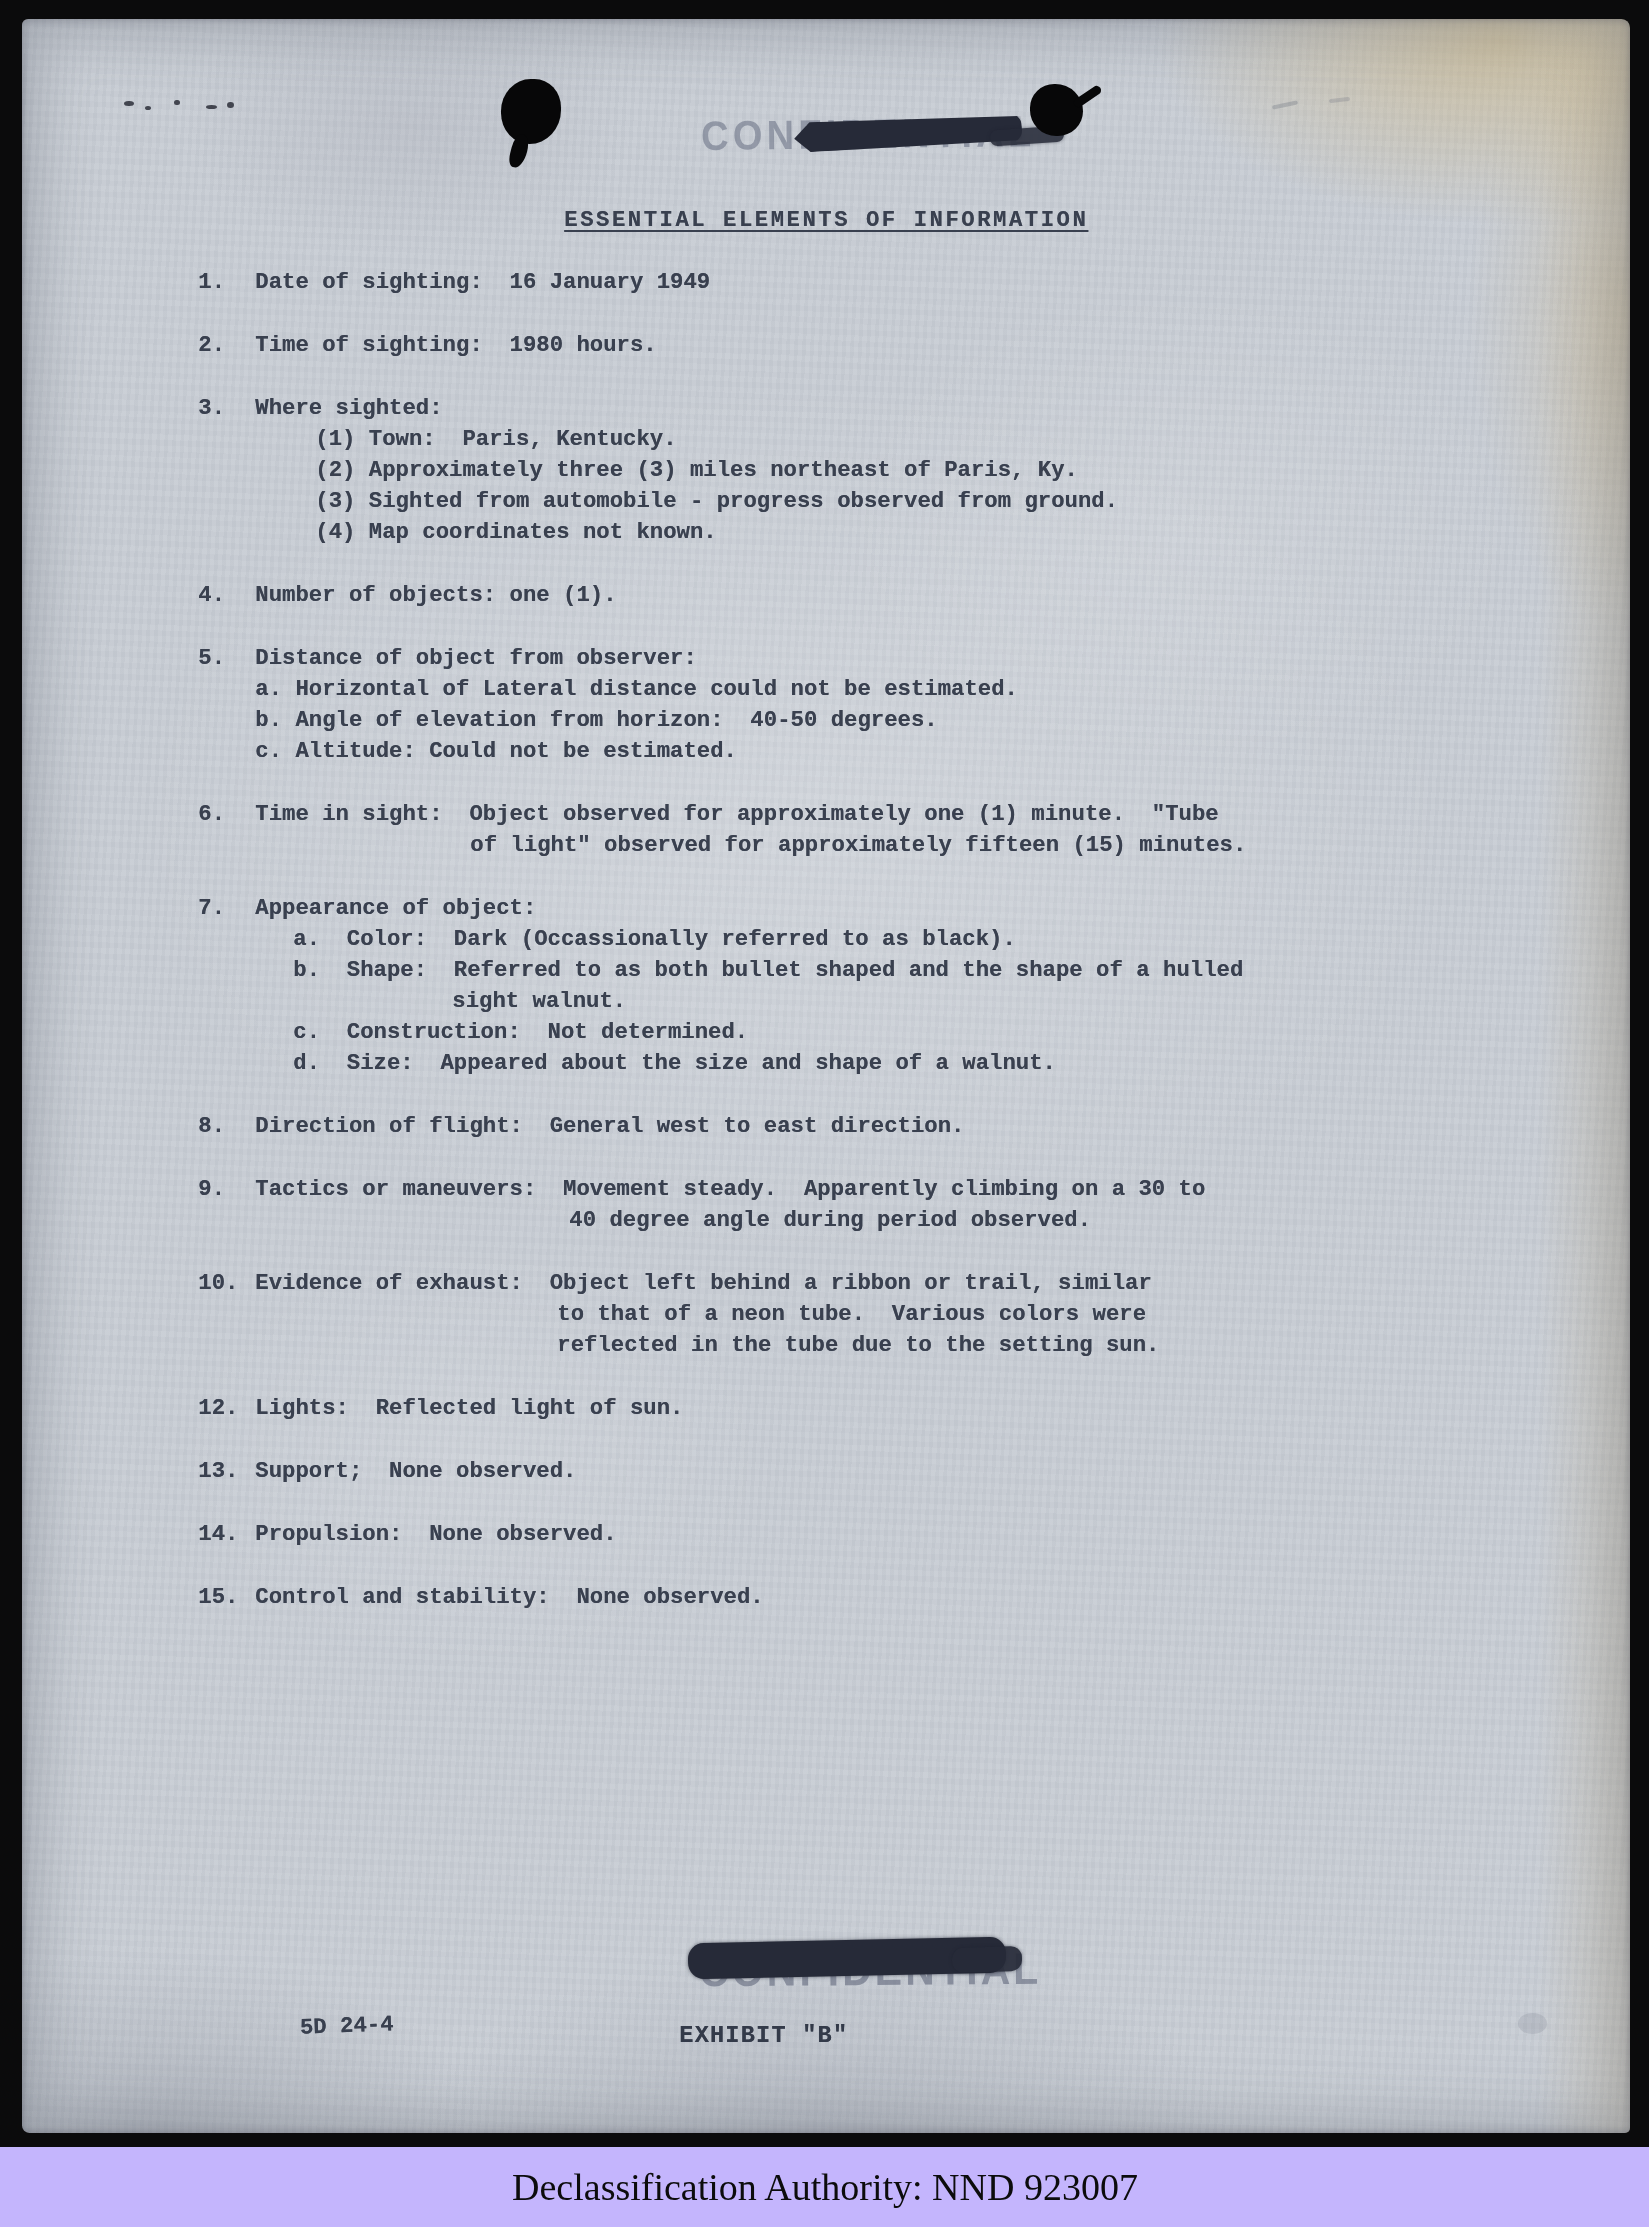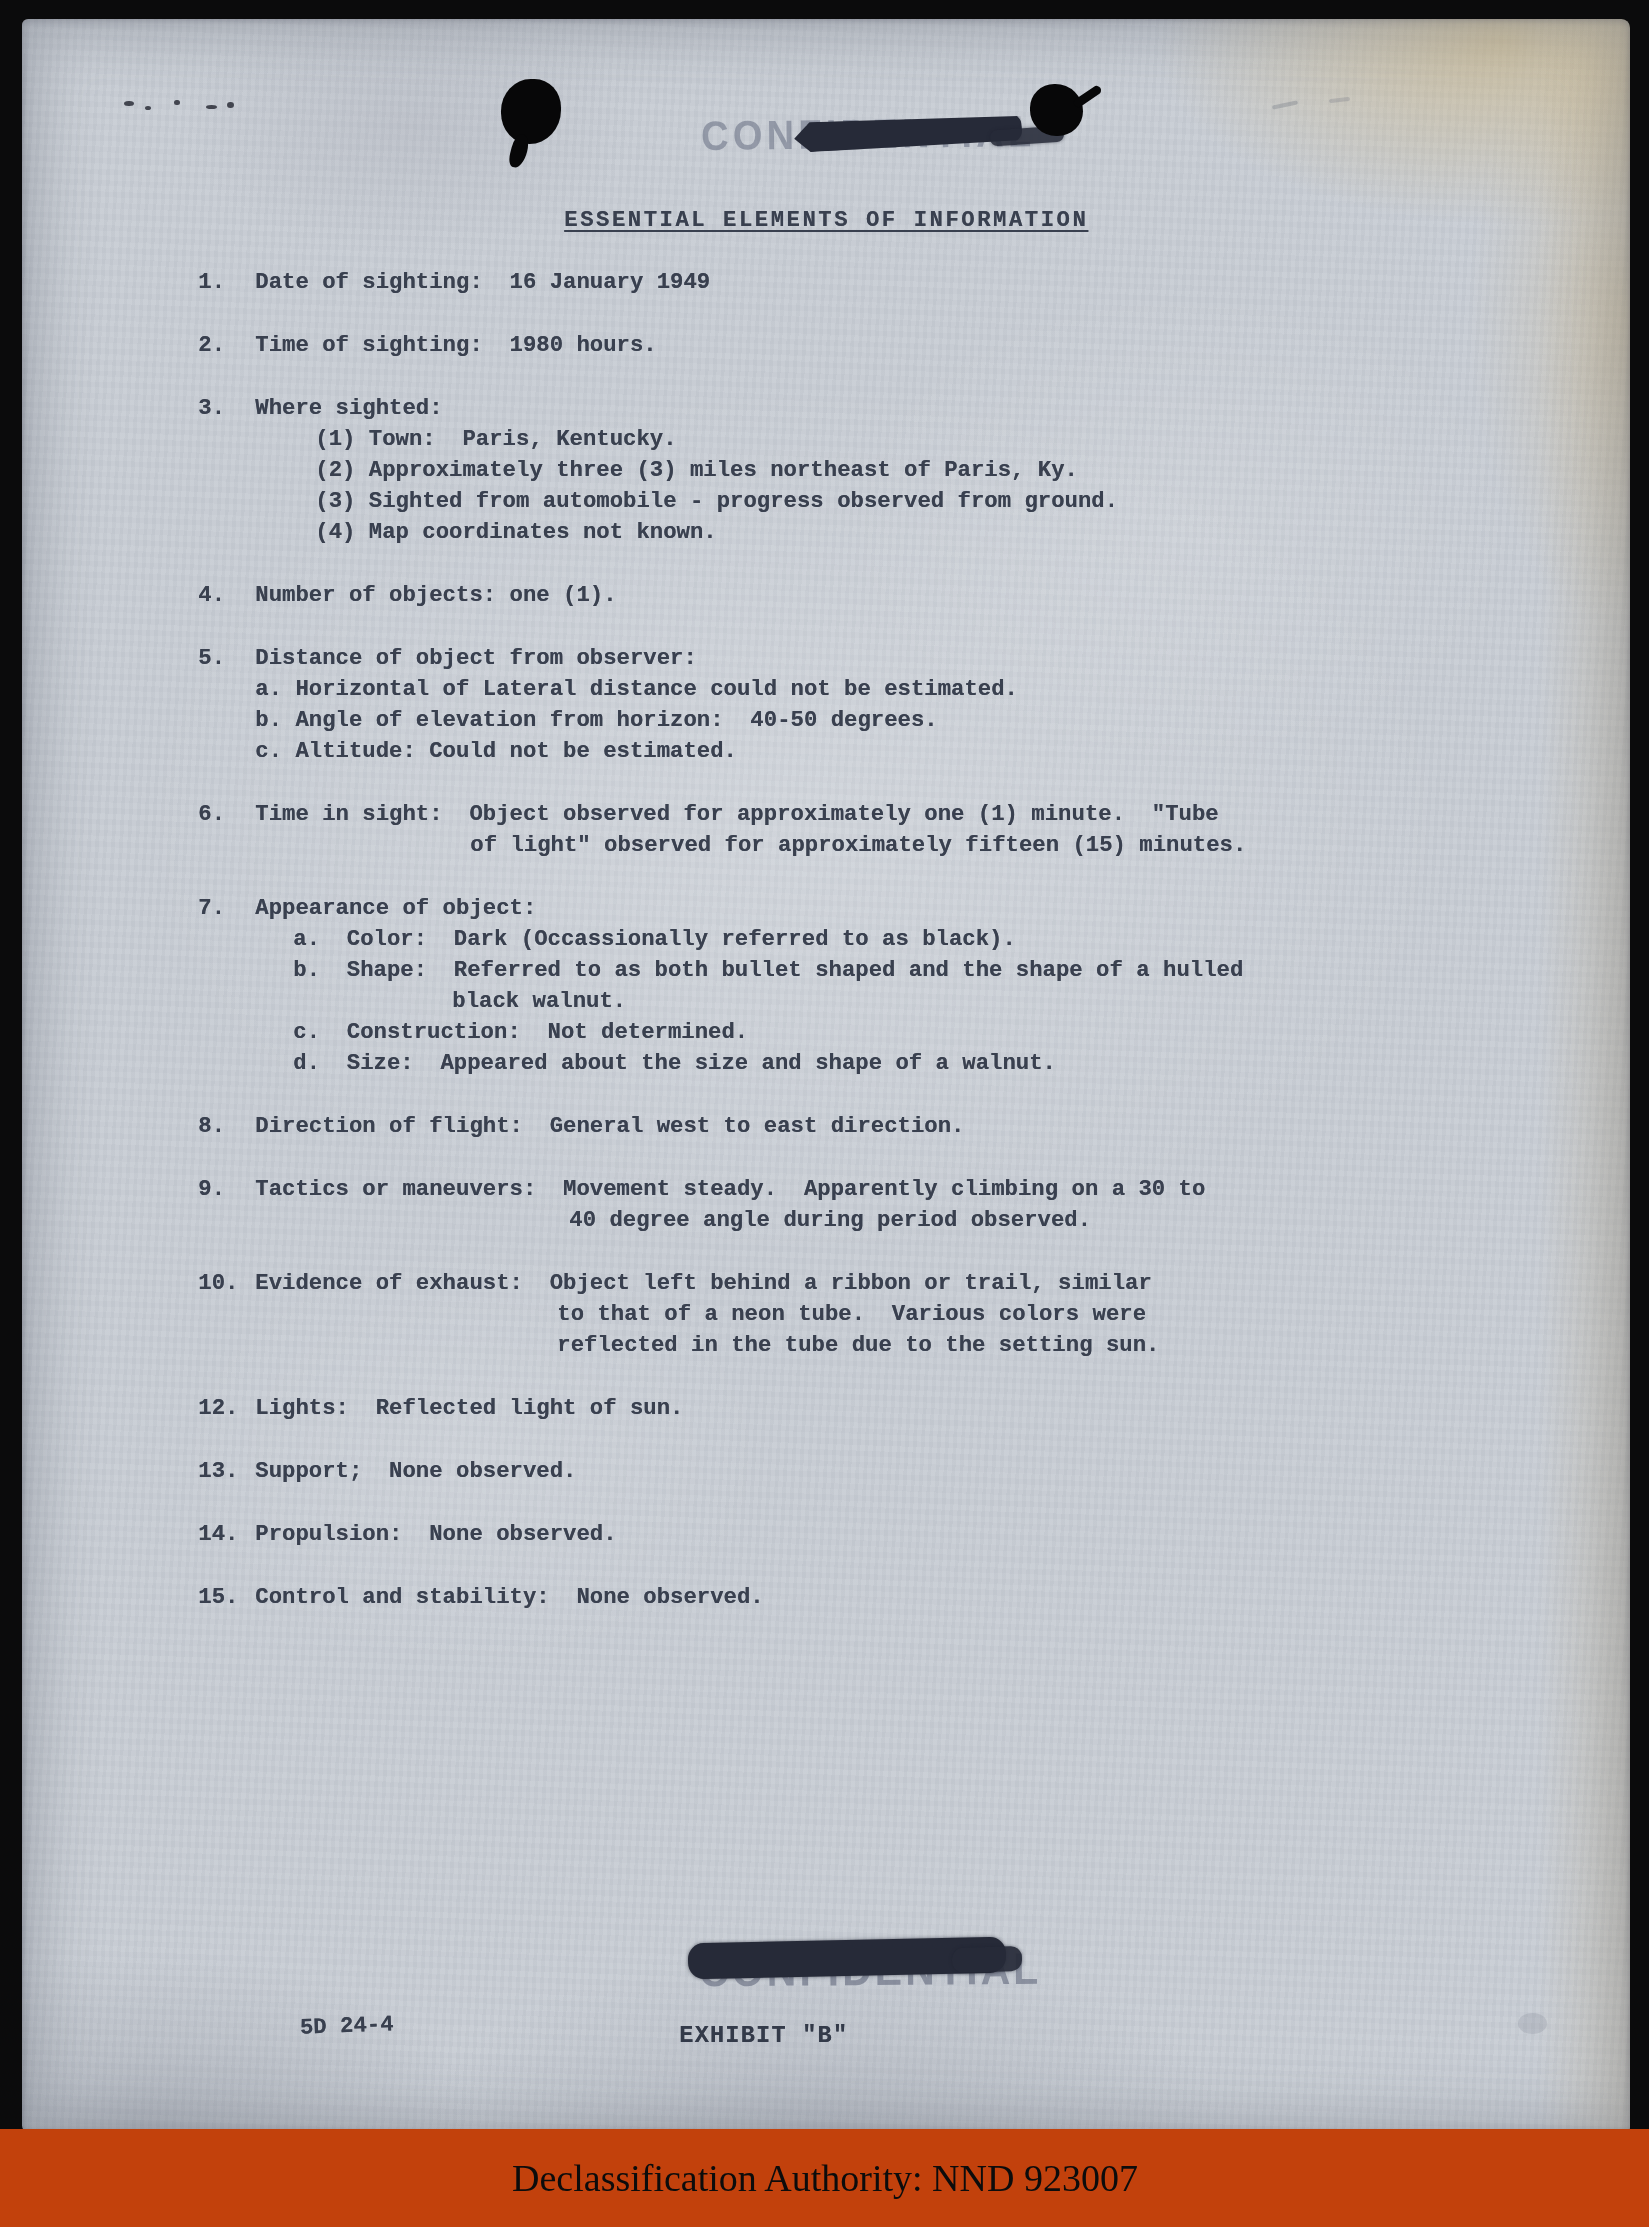--- a/index.html
+++ b/index.html
@@ -69,21 +69,21 @@
         transform:rotate(-34deg);}
   .speck{position:absolute;background:#2b2e38;border-radius:50%;opacity:0.85;}
   .mark{position:absolute;background:#5a6070;border-radius:2.5px;}
   .smudge{position:absolute;background:#6a7080;border-radius:50%;opacity:0.18;}
   
   .footer-left{position:absolute;left:278px;top:1994px;font-size:22.3px;font-weight:700;color:#39404f;
         white-space:pre;transform:rotate(-2deg);text-shadow:0 0 0.6px rgba(52,58,74,0.65);}
   .footer-center{position:absolute;left:657px;top:2003px;font-size:23.6px;font-weight:700;color:#333a49;
         white-space:pre;letter-spacing:1.2px;text-shadow:0 0 0.6px rgba(52,58,74,0.7);}
   
-  .declass-bar{position:absolute;left:0;bottom:0;width:100%;height:98px;background:#c2410c;
+  .declass-bar{position:absolute;left:0;bottom:0;width:100%;height:80px;background:#c4b5fd;
         display:flex;align-items:center;justify-content:center;}
   .declass-text{font-family:"Liberation Serif","DejaVu Serif",serif;font-size:38px;color:#0c0c0c;}
 </style>
 </head>
 <body>
 
 <div class="page">
 
   <div class="paper">
 
@@ -151,21 +151,21 @@
               <div class="line ind-main">Time in sight:  Object observed for approximately one (1) minute.  "Tube</div>
               <div class="line ind-cont16">of light" observed for approximately fifteen (15) minutes.</div>
             </div>
           </div>
           <div class="item-row">
             <div class="item-num">7.</div>
             <div class="item-body">
               <div class="line ind-main">Appearance of object:</div>
               <div class="line ind-sub">a.  Color:  Dark (Occassionally referred to as black).</div>
               <div class="line ind-sub">b.  Shape:  Referred to as both bullet shaped and the shape of a hulled</div>
-              <div class="line ind-cont7">black walnut.</div>
+              <div class="line ind-cont7">sight walnut.</div>
               <div class="line ind-sub">c.  Construction:  Not determined.</div>
               <div class="line ind-sub">d.  Size:  Appeared about the size and shape of a walnut.</div>
             </div>
           </div>
           <div class="item-row">
             <div class="item-num">8.</div>
             <div class="item-body">
               <div class="line ind-main">Direction of flight:  General west to east direction.</div>
             </div>
           </div>

